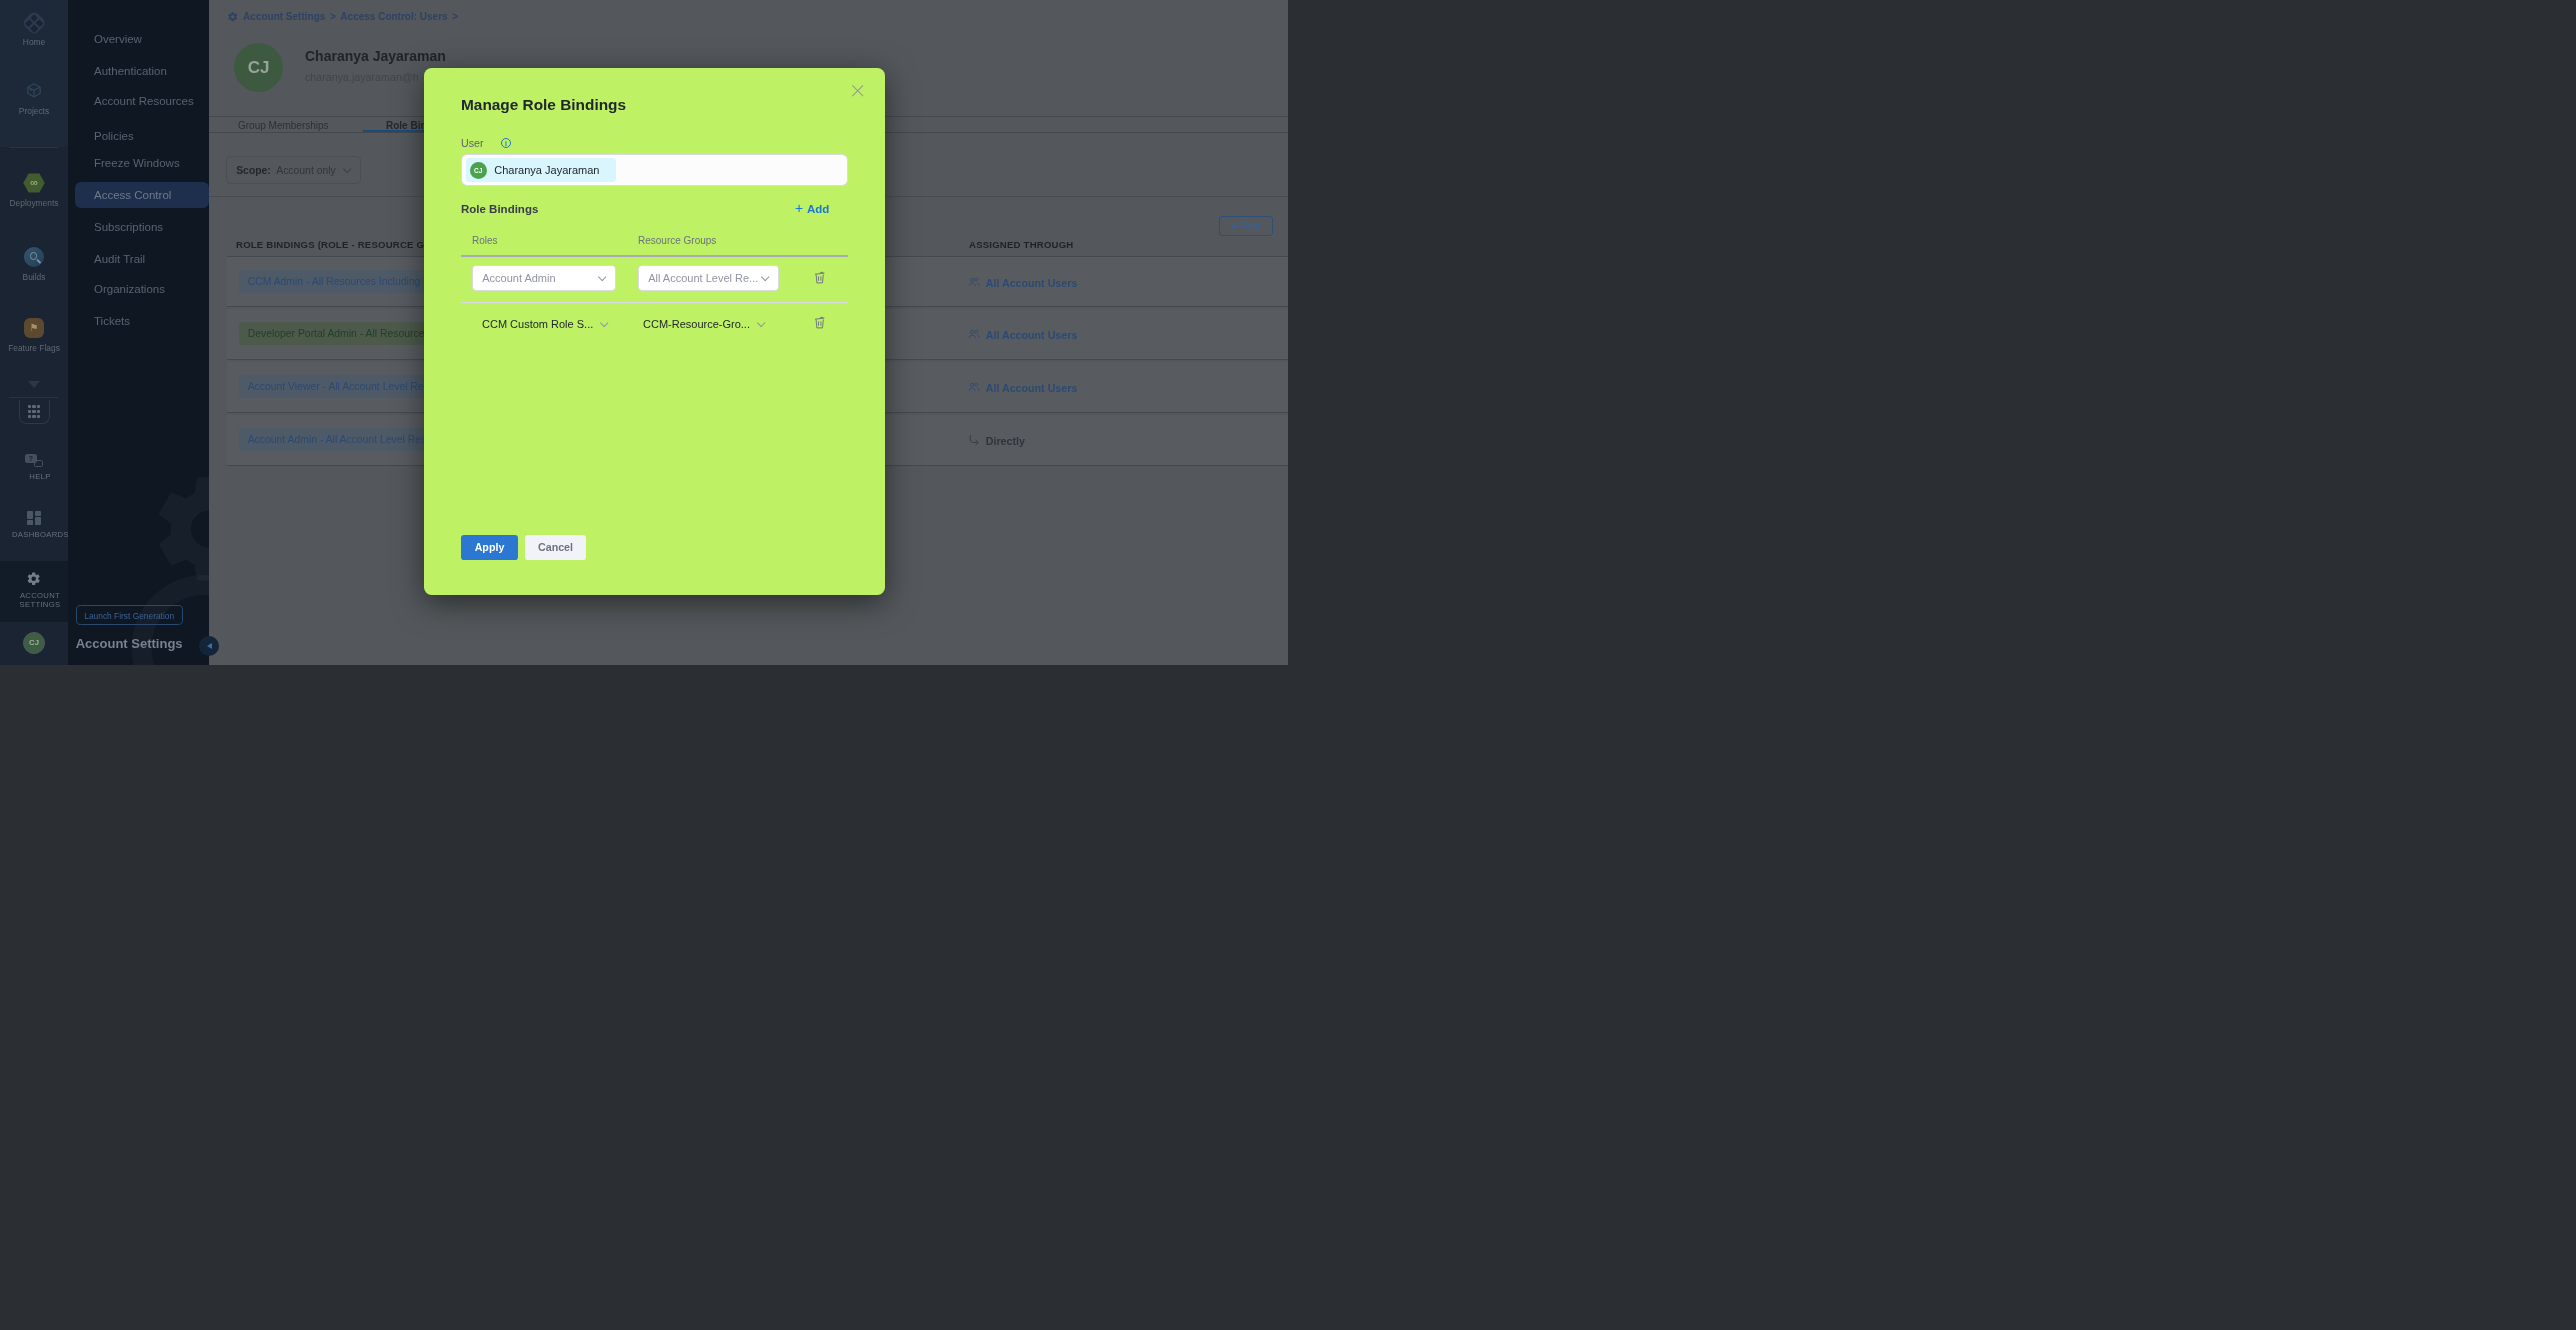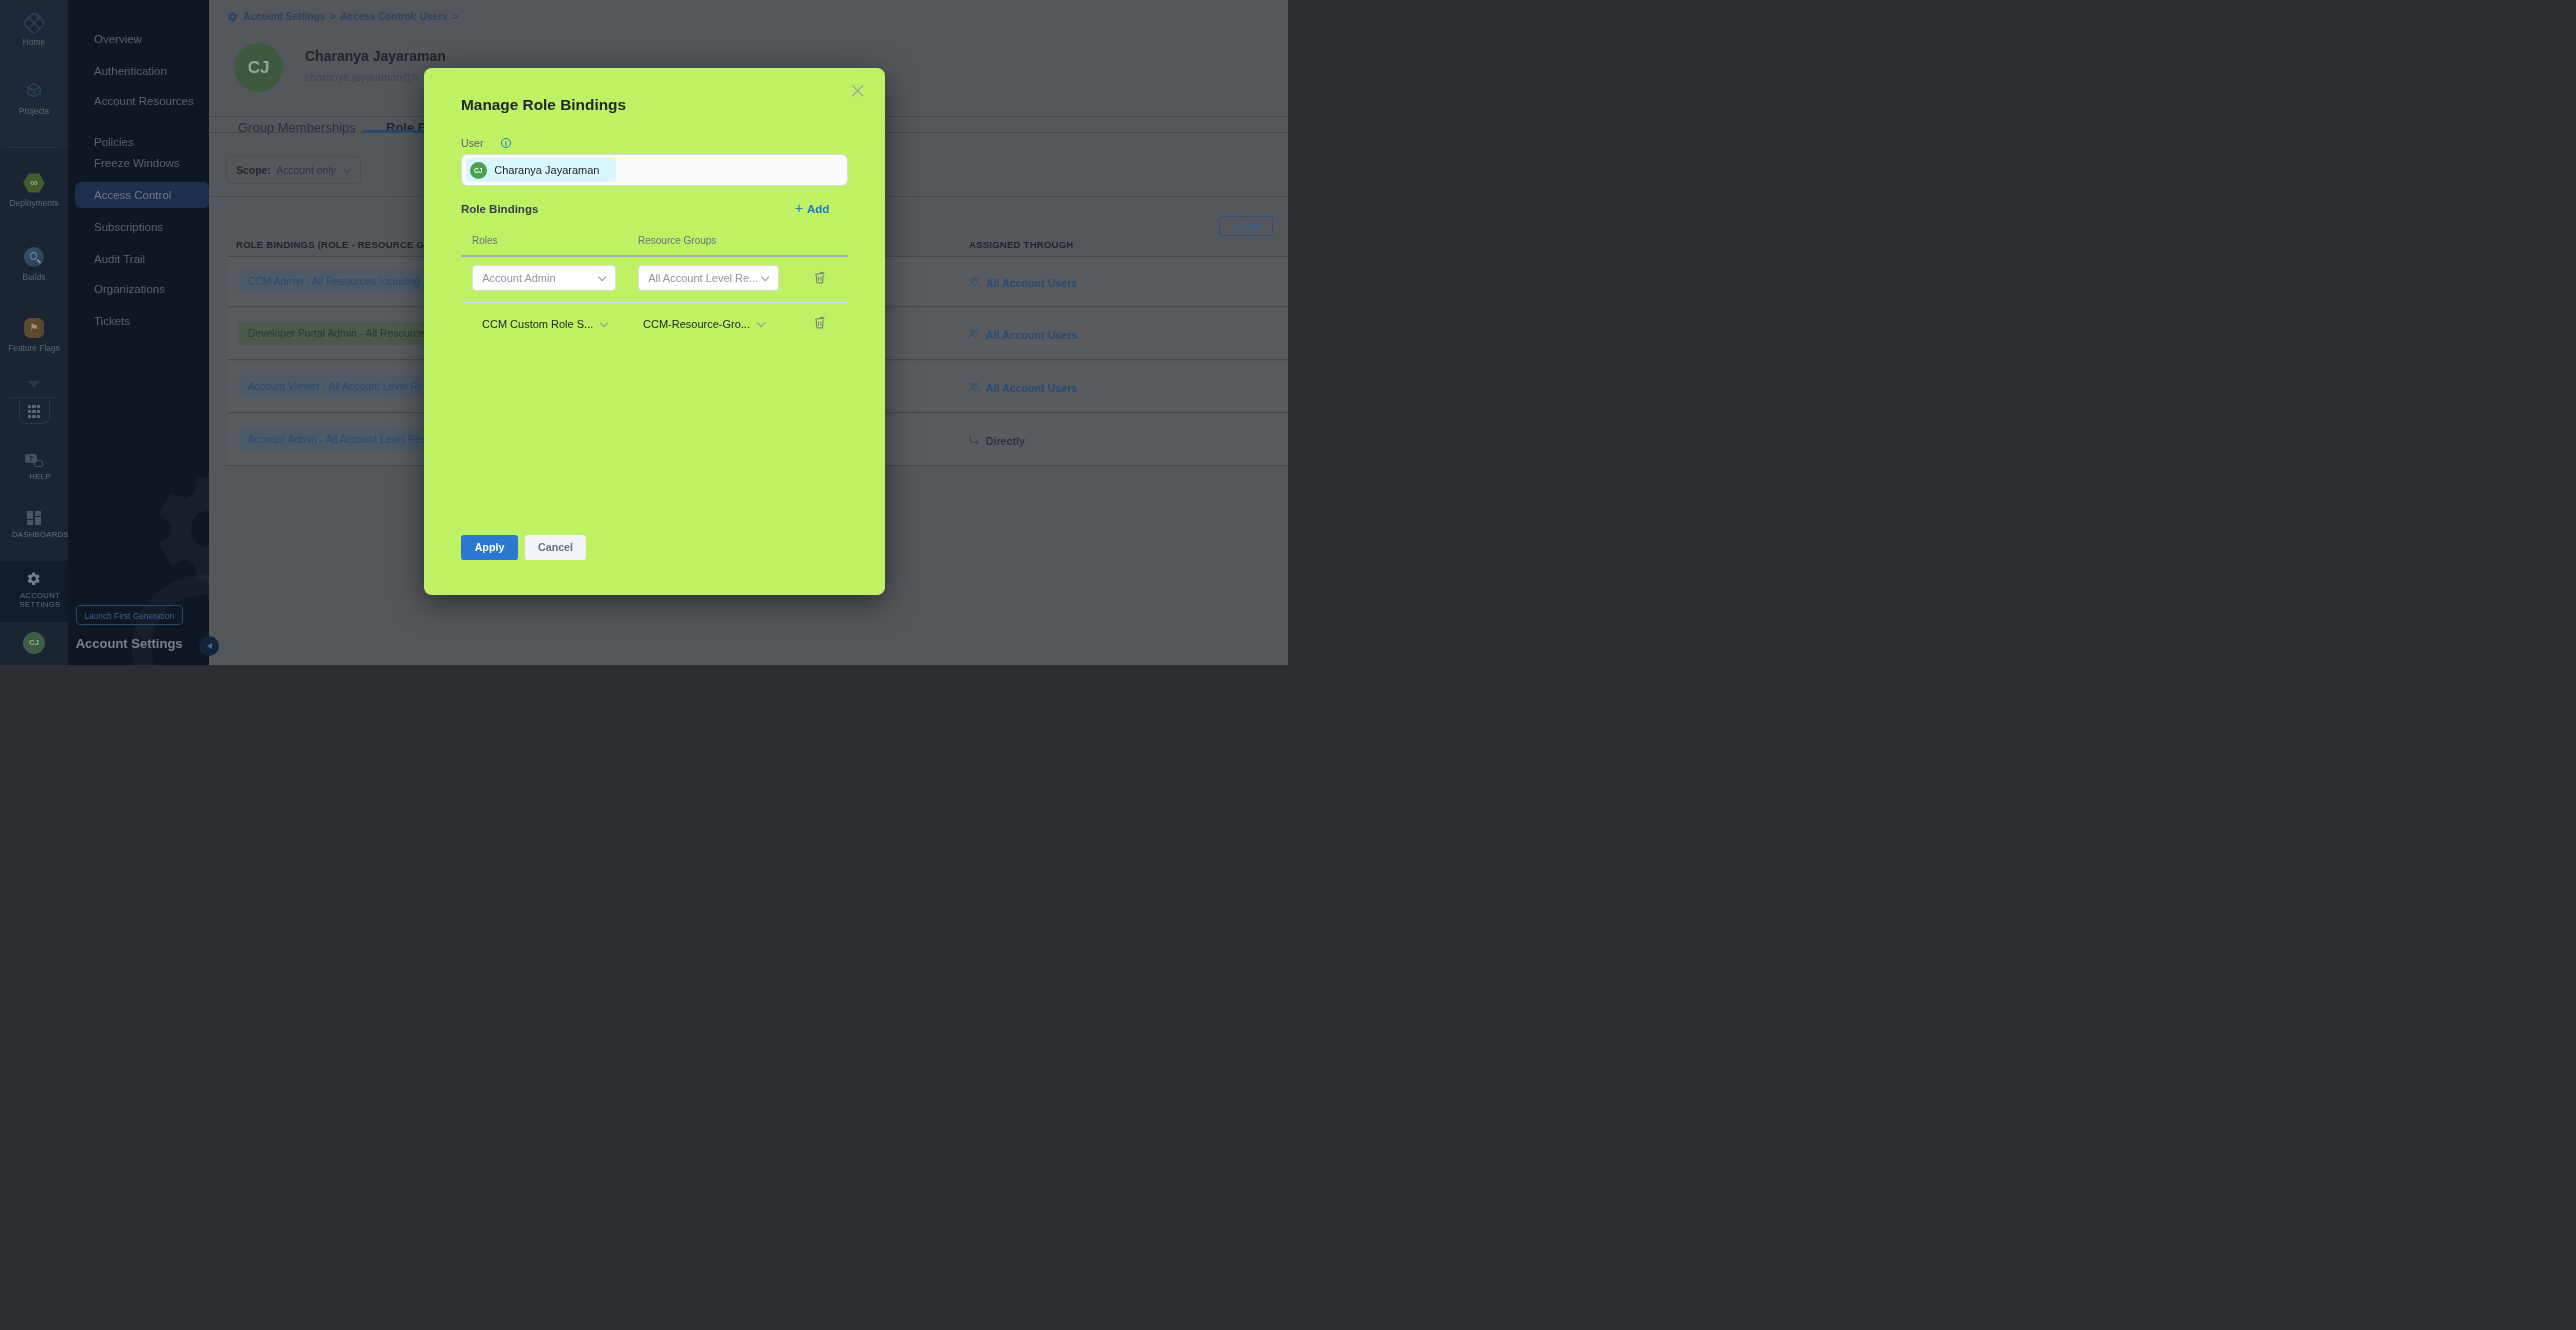--- a/index.html
+++ b/index.html
@@ -60,21 +60,21 @@
   .wm{position:absolute;left:0;top:0;pointer-events:none;}
   
   .breadcrumb{position:absolute;left:227px;top:10.7px;display:flex;align-items:center;gap:4.6px;
               font-size:10px;color:#2e4263;font-weight:600;}
   .big-avatar{position:absolute;left:234px;top:43px;width:49px;height:49px;border-radius:50%;
               background:#3d5a41;color:#96a399;font-size:17px;font-weight:600;
               display:flex;align-items:center;justify-content:center;}
   .user-name{position:absolute;left:305px;top:48px;font-size:14px;font-weight:600;color:#1f242b;}
   .user-email{position:absolute;left:305px;top:71px;font-size:10.7px;color:#3f454e;}
   .hline{position:absolute;left:209px;width:1079px;height:0.8px;background:#464a4f;}
-  .tab{position:absolute;top:120px;font-size:13px;color:#2b313a;white-space:nowrap;}
+  .tab{position:absolute;top:120px;font-size:10px;color:#2b313a;white-space:nowrap;}
   .tab-underline{position:absolute;left:363px;top:130px;width:86px;height:2.3px;background:#1d4a7e;}
   .scope-box{position:absolute;left:226px;top:156px;width:135px;height:28px;border:0.8px solid #4a4f55;
              border-radius:4.6px;box-sizing:border-box;display:flex;align-items:center;padding:0 9.2px;
              gap:5.4px;font-size:10.4px;}
   .scope-label{font-weight:700;color:#23282f;}
   .scope-value{color:#30363e;flex:1;}
   .chev{width:5.4px;height:5.4px;border-right:1.2px solid #9293a5;border-bottom:1.2px solid #9293a5;
         transform:rotate(45deg);margin-top:-2.3px;flex:none;}
   .chev--dark{border-color:#3a4048;}
   .col-header{position:absolute;top:239px;font-size:9.6px;font-weight:700;color:#1e232a;letter-spacing:0.2px;}
@@ -225,21 +225,21 @@
 
   <nav class="panel">
     <svg class="wm" width="141" height="665" viewBox="0 0 184 867">
       <path fill="rgba(255,255,255,0.035)" transform="translate(185,690) scale(7) translate(-12,-12)" d="M19.14 12.94a7.4 7.4 0 0 0 .05-.94 7.4 7.4 0 0 0-.05-.94l2.03-1.58a.5.5 0 0 0 .12-.64l-1.92-3.32a.5.5 0 0 0-.61-.22l-2.39.96a7.3 7.3 0 0 0-1.62-.94l-.36-2.54a.5.5 0 0 0-.5-.42h-3.84a.5.5 0 0 0-.5.42l-.36 2.54c-.59.24-1.13.56-1.62.94l-2.39-.96a.5.5 0 0 0-.61.22L2.65 8.84a.5.5 0 0 0 .12.64l2.03 1.58a7.4 7.4 0 0 0 0 1.88l-2.03 1.58a.5.5 0 0 0-.12.64l1.92 3.32c.13.23.4.32.61.22l2.39-.96c.49.38 1.03.7 1.62.94l.36 2.54a.5.5 0 0 0 .5.42h3.84a.5.5 0 0 0 .5-.42l.36-2.54a7.3 7.3 0 0 0 1.62-.94l2.39.96c.22.09.48 0 .61-.22l1.92-3.32a.5.5 0 0 0-.12-.64l-2.03-1.58zM12 15.5A3.5 3.5 0 1 1 12 8.5a3.5 3.5 0 0 1 0 7z"></path>
       <circle cx="178" cy="845" r="82" fill="none" stroke="rgba(255,255,255,0.03)" stroke-width="26"></circle>
     </svg>
 
     <div class="panel-item" style="top:26px">Overview</div>
     <div class="panel-item" style="top:58px">Authentication</div>
     <div class="panel-item" style="top:88px">Account Resources</div>
-    <div class="panel-item" style="top:129px">Policies</div>
+    <div class="panel-item" style="top:123px">Policies</div>
     <div class="panel-item" style="top:150px">Freeze Windows</div>
     <div class="panel-item panel-item--active" style="top:182px">Access Control</div>
     <div class="panel-item" style="top:214px">Subscriptions</div>
     <div class="panel-item" style="top:246px">Audit Trail</div>
     <div class="panel-item" style="top:276px">Organizations</div>
     <div class="panel-item" style="top:308px">Tickets</div>
 
     <div class="launch-btn">Launch First Generation</div>
     <div class="panel-heading">Account Settings</div>
   </nav>

